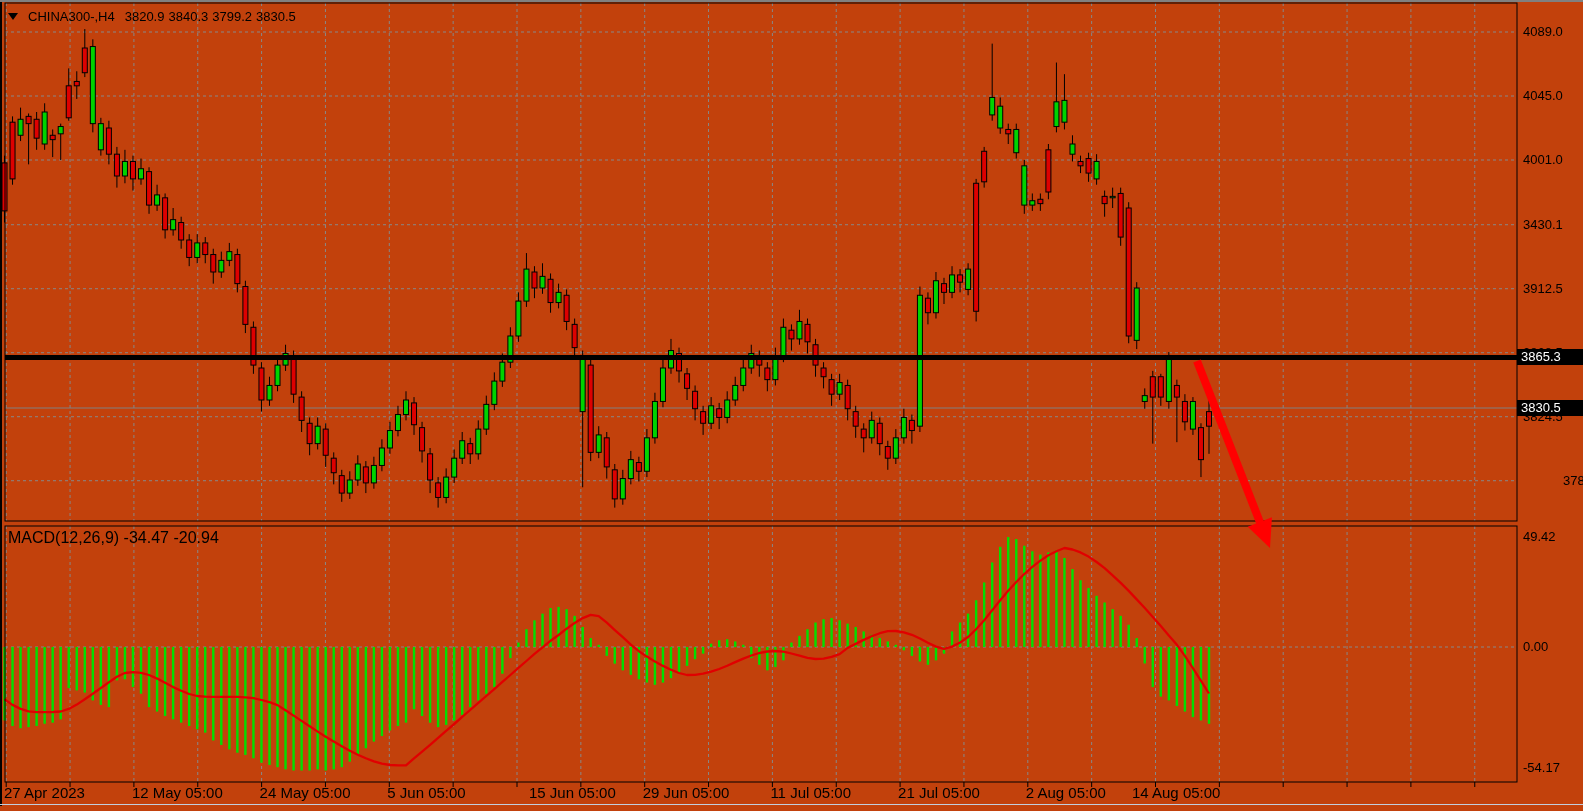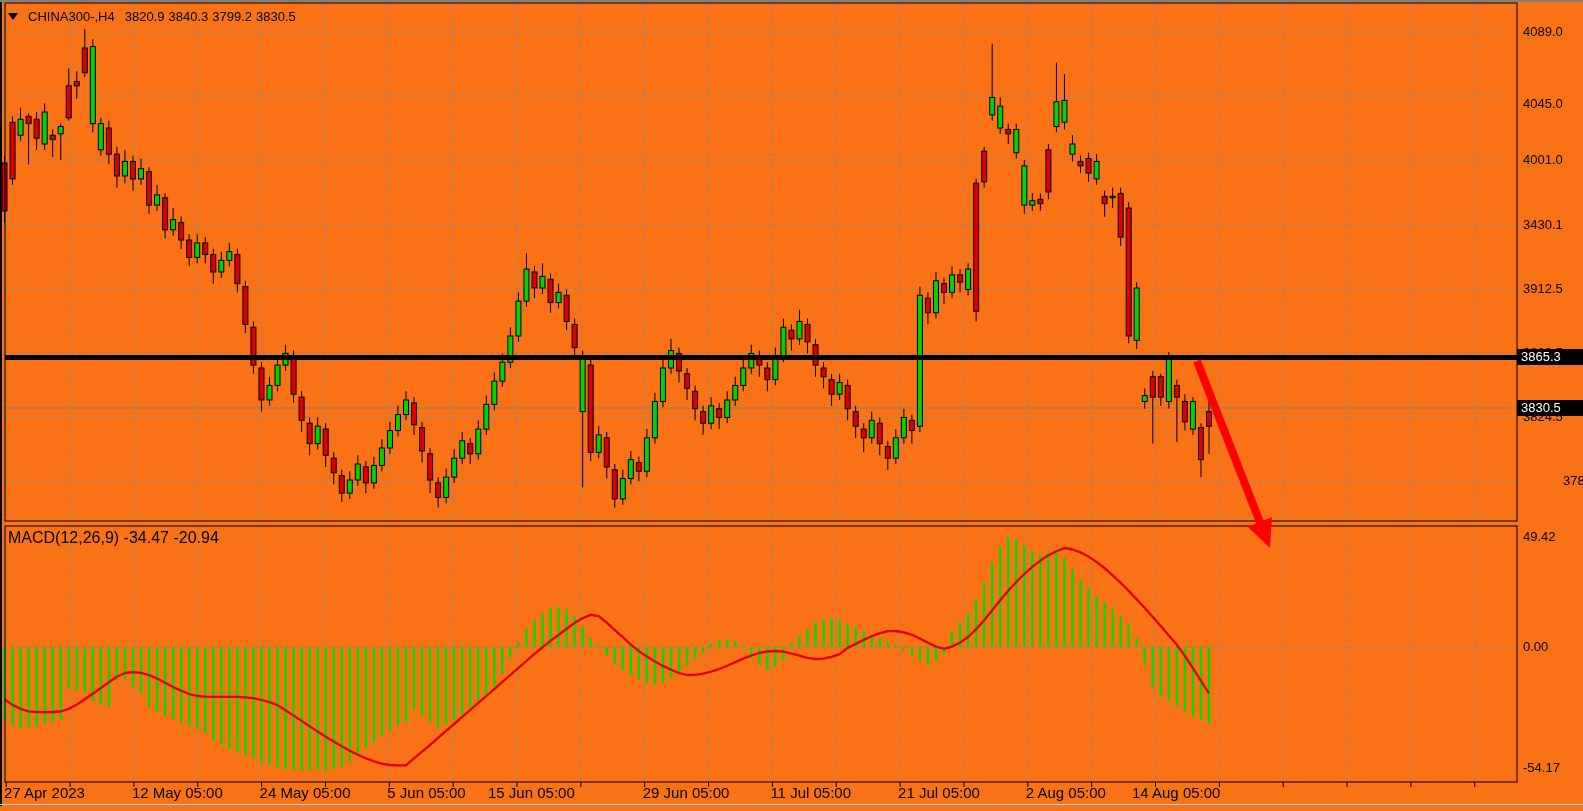--- a/index.html
+++ b/index.html
@@ -1,16 +1,16 @@
 <!DOCTYPE html>
 <html><head>
 <meta charset="utf-8">
 <style>
   html,body{margin:0;padding:0;background:#ffffff;}
-  #stage{position:relative;width:1583px;height:811px;background:#f97316;overflow:hidden;
+  #stage{position:relative;width:1583px;height:811px;background:#c2410c;overflow:hidden;
          font-family:"Liberation Sans","DejaVu Sans",sans-serif;color:#000;}
   .abs{position:absolute;}
   #top-edge{left:0;top:0;width:1583px;height:2px;background:#808080;}
   #left-edge{left:0;top:2px;width:2px;height:804px;background:#000;}
   #bottom-edge{left:0;top:804px;width:1583px;height:1px;background:#c2cede;}
   #chart-svg{left:0;top:0;width:1583px;height:811px;}
   #header-line{left:8px;top:8px;height:16px;font-size:13px;white-space:nowrap;display:flex;align-items:center;gap:4px;}
   #header-line .sym{margin-right:6px;}
   #symbol-triangle{display:inline-block;width:0;height:0;border-left:5px solid transparent;
       border-right:5px solid transparent;border-top:7px solid #000;margin-right:6px;}
@@ -583,39 +583,39 @@
   </div>
 
   <div id="macd-info" class="abs">
     <span>MACD(12,26,9)</span>
     <span>-34.47</span>
     <span>-20.94</span>
   </div>
 
   <div id="price-labels">
       <div class="abs ytick" style="top: 32px;">4089.0</div>
-      <div class="abs ytick" style="top: 96px; margin-top: 8px;">4045.0</div>
+      <div class="abs ytick" style="top: 96px;">4045.0</div>
       <div class="abs ytick" style="top: 160px;">4001.0</div>
       <div class="abs ytick" style="top: 224.727px;">3430.1</div>
       <div class="abs ytick" style="top: 288.727px;">3912.5</div>
       <div class="abs ytick" style="top: 352.727px;">3868.5</div>
       <div class="abs ytick" style="top: 416.727px;">3824.5</div>
       <div class="abs ytick" style="top: 480.727px; margin-left: 40px;">3780.5</div>
     </div>
   <div id="macd-labels">
       <div class="abs ytick" style="top: 537px;">49.42</div>
       <div class="abs ytick" style="top: 647px;">0.00</div>
       <div class="abs ytick" style="top: 767.573px;">-54.17</div>
     </div>
   <div id="time-labels">
       <div class="abs xtick" style="left: 4px;">27 Apr 2023</div>
       <div class="abs xtick" style="left: 131.9px;">12 May 05:00</div>
       <div class="abs xtick" style="left: 259.6px;">24 May 05:00</div>
       <div class="abs xtick" style="left: 387.3px;">5 Jun 05:00</div>
-      <div class="abs xtick" style="left: 488px;">15 Jun 05:00</div>
+      <div class="abs xtick" style="left: 529px;">15 Jun 05:00</div>
       <div class="abs xtick" style="left: 642.7px;">29 Jun 05:00</div>
       <div class="abs xtick" style="left: 770.4px;">11 Jul 05:00</div>
       <div class="abs xtick" style="left: 898.1px;">21 Jul 05:00</div>
       <div class="abs xtick" style="left: 1025.8px;">2 Aug 05:00</div>
       <div class="abs xtick" style="left: 1132px;">14 Aug 05:00</div>
     </div>
   <div id="badges">
       <div class="abs price-badge" style="top: 357.382px;">3865.3</div>
       <div class="abs price-badge" style="top: 408px;">3830.5</div>
     </div>

